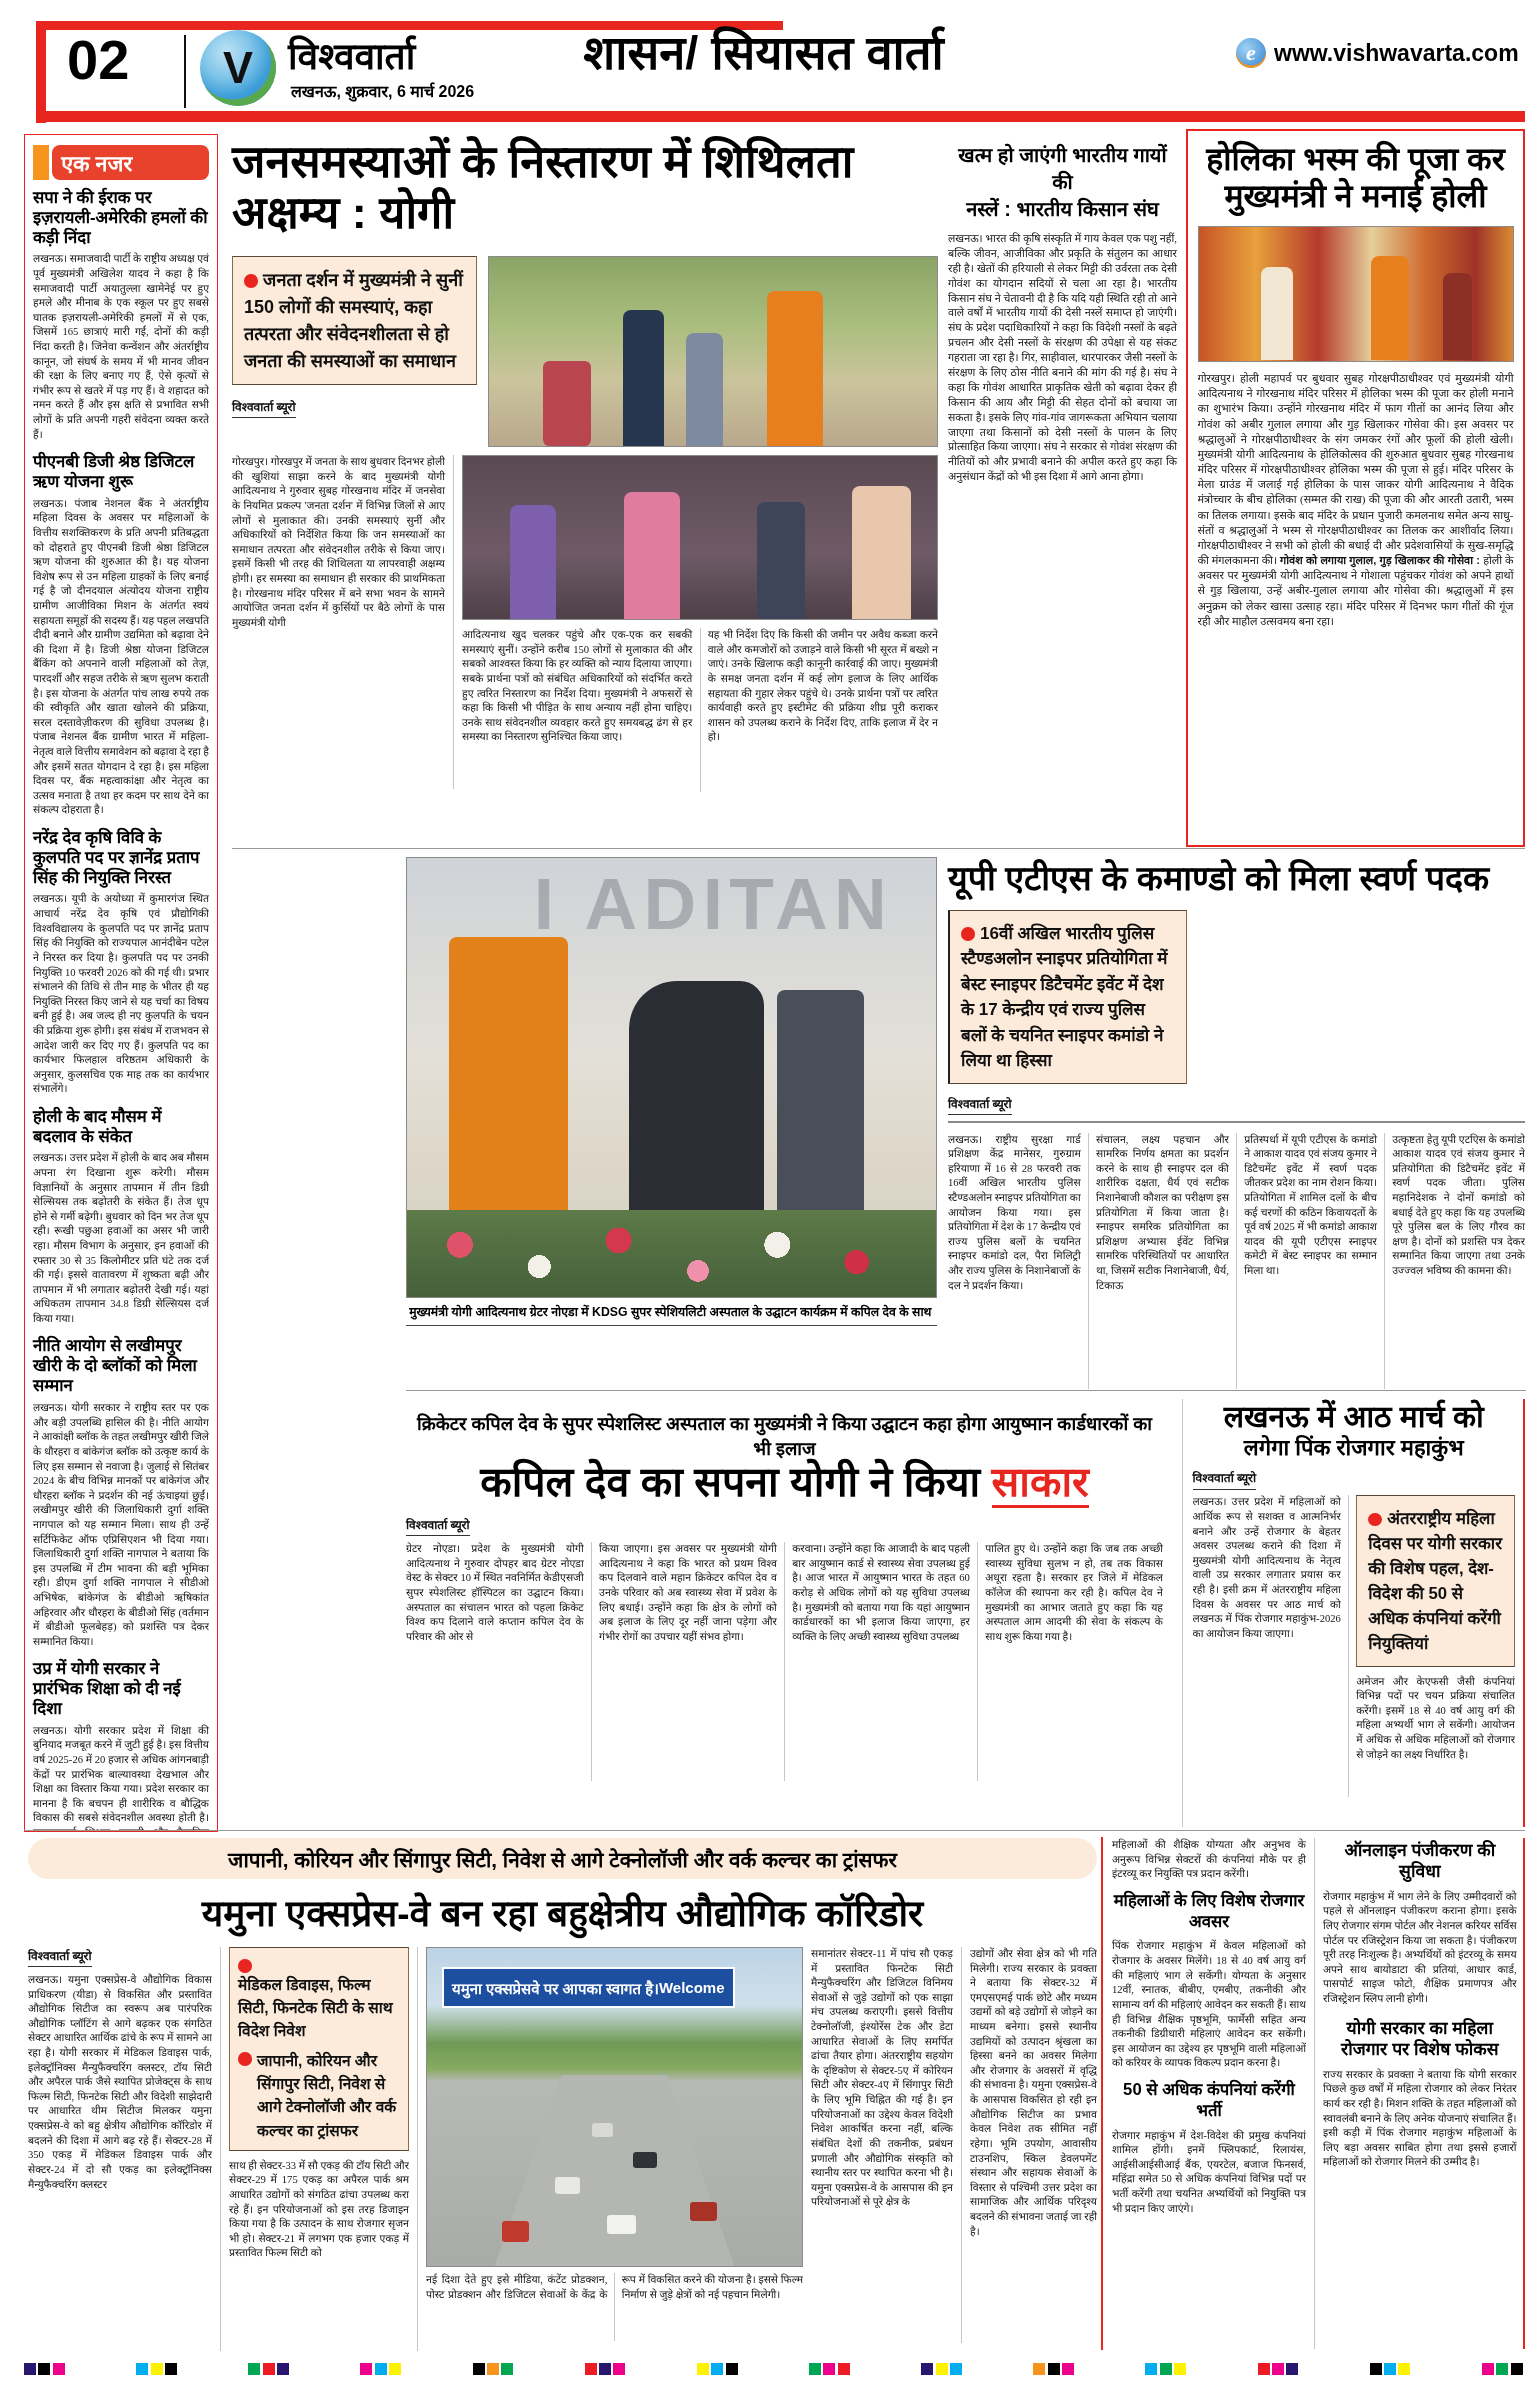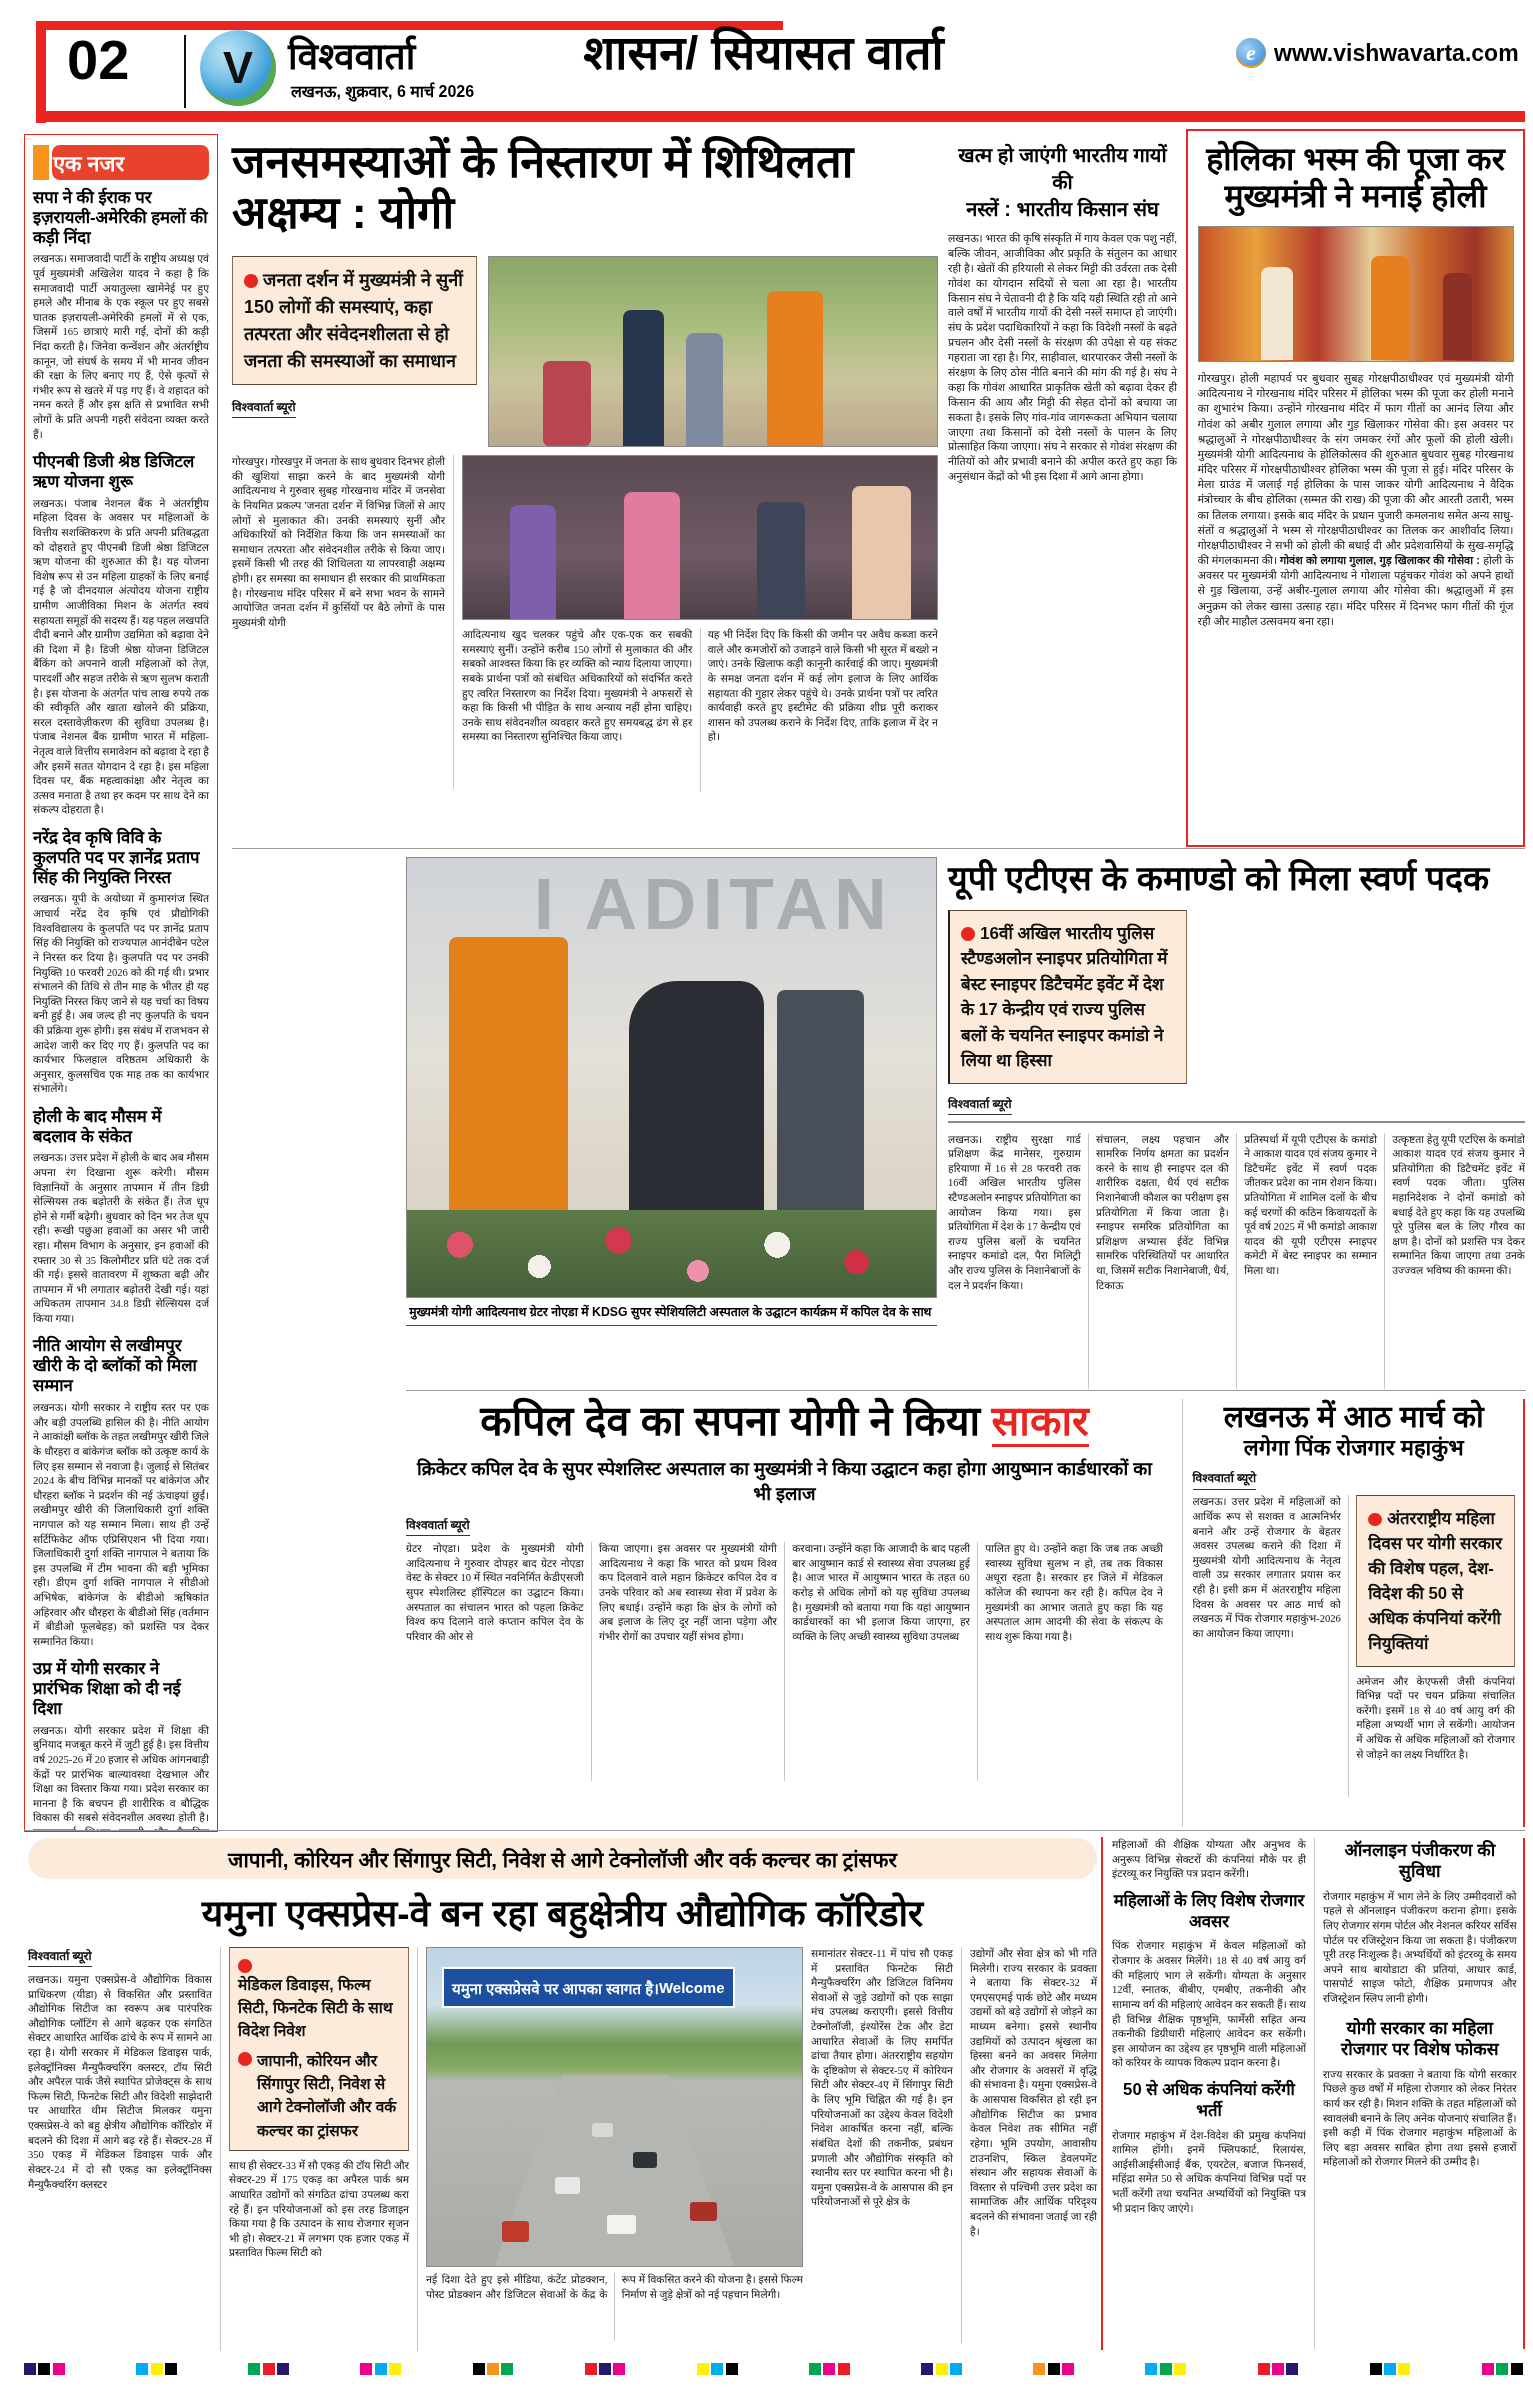--- a/index.html
+++ b/index.html
@@ -59,21 +59,21 @@
     <span style="width:30px;height:30px;border-radius:50%;background:radial-gradient(circle at 35% 35%,#9fd3f2,#2f7fd0);
           display:inline-flex;align-items:center;justify-content:center;color:#fff;font-weight:700;font-size:22px;
           font-family:'Liberation Serif',serif;font-style:italic;margin-right:8px;box-shadow:0 -2.4px 0 #f7941d inset;">e</span>
     <span class="hl" style="font-size:23px;">www.vishwavarta.com</span>
   </div>
 
   <div class="abs" style="left:24px;top:134px;width:194px;height:1698px;border:1.6px solid #e8251f;padding:9.5px 8px;box-sizing:border-box;overflow:hidden;">
     <div style="display:flex;align-items:stretch;height:35px;margin-bottom:8px;">
       <div style="width:16px;background:#f7941d;margin-right:3.2px;"></div>
       <div style="flex:1;background:#e8412c;border-radius:8px;color:#fff;font-weight:700;font-size:21.5px;
-           display:flex;align-items:center;padding-left:1px;text-align:center;">एक नजर</div>
+           display:flex;align-items:center;padding-left:9px;text-align:center;">एक नजर</div>
     </div>
 
     <div>
       <div class="hl" style="font-size:16.7px;line-height:1.2;margin:6.4px 0 4.8px;">सपा ने की ईराक पर इज़रायली-अमेरिकी हमलों की कड़ी निंदा</div>
       <div class="jb">लखनऊ। समाजवादी पार्टी के राष्ट्रीय अध्यक्ष एवं पूर्व मुख्यमंत्री अखिलेश यादव ने कहा है कि समाजवादी पार्टी अयातुल्ला खामेनेई पर हुए हमले और मीनाब के एक स्कूल पर हुए सबसे घातक इज़रायली-अमेरिकी हमलों में से एक, जिसमें 165 छात्राएं मारी गईं, दोनों की कड़ी निंदा करती है। जिनेवा कन्वेंशन और अंतर्राष्ट्रीय कानून, जो संघर्ष के समय में भी मानव जीवन की रक्षा के लिए बनाए गए हैं, ऐसे कृत्यों से गंभीर रूप से खतरे में पड़ गए हैं। वे शहादत को नमन करते हैं और इस क्षति से प्रभावित सभी लोगों के प्रति अपनी गहरी संवेदना व्यक्त करते हैं।</div>
     </div>
     <div>
       <div class="hl" style="font-size:16.7px;line-height:1.2;margin:9.5px 0 4.8px;">पीएनबी डिजी श्रेष्ठ डिजिटल ऋण योजना शुरू</div>
       <div class="jb">लखनऊ। पंजाब नेशनल बैंक ने अंतर्राष्ट्रीय महिला दिवस के अवसर पर महिलाओं के वित्तीय सशक्तिकरण के प्रति अपनी प्रतिबद्धता को दोहराते हुए पीएनबी डिजी श्रेष्ठा डिजिटल ऋण योजना की शुरुआत की है। यह योजना विशेष रूप से उन महिला ग्राहकों के लिए बनाई गई है जो दीनदयाल अंत्योदय योजना राष्ट्रीय ग्रामीण आजीविका मिशन के अंतर्गत स्वयं सहायता समूहों की सदस्य हैं। यह पहल लखपति दीदी बनाने और ग्रामीण उद्यमिता को बढ़ावा देने की दिशा में है। डिजी श्रेष्ठा योजना डिजिटल बैंकिंग को अपनाने वाली महिलाओं को तेज़, पारदर्शी और सहज तरीके से ऋण सुलभ कराती है। इस योजना के अंतर्गत पांच लाख रुपये तक की स्वीकृति और खाता खोलने की प्रक्रिया, सरल दस्तावेज़ीकरण की सुविधा उपलब्ध है। पंजाब नेशनल बैंक ग्रामीण भारत में महिला-नेतृत्व वाले वित्तीय समावेशन को बढ़ावा दे रहा है और इसमें सतत योगदान दे रहा है। इस महिला दिवस पर, बैंक महत्वाकांक्षा और नेतृत्व का उत्सव मनाता है तथा हर कदम पर साथ देने का संकल्प दोहराता है।</div>
     </div>
@@ -191,24 +191,24 @@
       <div class="jb" style="width:25%;height:256px;">लखनऊ। राष्ट्रीय सुरक्षा गार्ड प्रशिक्षण केंद्र मानेसर, गुरुग्राम हरियाणा में 16 से 28 फरवरी तक 16वीं अखिल भारतीय पुलिस स्टैण्डअलोन स्नाइपर प्रतियोगिता का आयोजन किया गया। इस प्रतियोगिता में देश के 17 केन्द्रीय एवं राज्य पुलिस बलों के चयनित स्नाइपर कमांडो दल, पैरा मिलिट्री और राज्य पुलिस के निशानेबाजों के दल ने प्रदर्शन किया।</div>
       <div class="jb" style="width:25%;height:256px;">संचालन, लक्ष्य पहचान और सामरिक निर्णय क्षमता का प्रदर्शन करने के साथ ही स्नाइपर दल की शारीरिक दक्षता, धैर्य एवं सटीक निशानेबाजी कौशल का परीक्षण इस प्रतियोगिता में किया जाता है। स्नाइपर समरिक प्रतियोगिता का प्रशिक्षण अभ्यास ईवेंट विभिन्न सामरिक परिस्थितियों पर आधारित था, जिसमें सटीक निशानेबाजी, धैर्य, टिकाऊ</div>
       <div class="jb" style="width:25%;height:256px;">प्रतिस्पर्धा में यूपी एटीएस के कमांडो ने आकाश यादव एवं संजय कुमार ने डिटैचमेंट इवेंट में स्वर्ण पदक जीतकर प्रदेश का नाम रोशन किया। प्रतियोगिता में शामिल दलों के बीच कई चरणों की कठिन किवायदतों के पूर्व वर्ष 2025 में भी कमांडो आकाश यादव की यूपी एटीएस स्नाइपर कमेटी में बेस्ट स्नाइपर का सम्मान मिला था।</div>
       <div class="jb" style="width:25%;height:256px;">उत्कृष्टता हेतु यूपी एटएिस के कमांडो आकाश यादव एवं संजय कुमार ने प्रतियोगिता की डिटैचमेंट इवेंट में स्वर्ण पदक जीता। पुलिस महानिदेशक ने दोनों कमांडो को बधाई देते हुए कहा कि यह उपलब्धि पूरे पुलिस बल के लिए गौरव का क्षण है। दोनों को प्रशस्ति पत्र देकर सम्मानित किया जाएगा तथा उनके उज्ज्वल भविष्य की कामना की।</div>
     </div>
   </div>
 
   <div class="abs hr" style="left:406px;top:1390px;width:1120px;"></div>
 
   <div class="abs" style="left:406px;top:1399px;width:757px;">
+    <div class="hl head-center" style="font-size:18.3px;margin-top:11px;font-weight:700;">क्रिकेटर कपिल देव के सुपर स्पेशलिस्ट अस्पताल का मुख्यमंत्री ने किया उद्घाटन कहा होगा आयुष्मान कार्डधारकों का भी इलाज</div>
     <div class="hl head-center" style="font-size:41px;line-height:1.1;">
       <span>कपिल देव का सपना योगी ने किया </span><span style="color:#e8251f;border-bottom:3.2px solid #e8251f;">साकार</span>
     </div>
-    <div class="hl head-center" style="font-size:18.3px;margin-top:11px;font-weight:700;">क्रिकेटर कपिल देव के सुपर स्पेशलिस्ट अस्पताल का मुख्यमंत्री ने किया उद्घाटन कहा होगा आयुष्मान कार्डधारकों का भी इलाज</div>
     <div class="byline" style="margin-top:11px;">विश्ववार्ता ब्यूरो</div>
     <div class="colrow">
       <div class="jb" style="width:25%;height:239px;">ग्रेटर नोएडा। प्रदेश के मुख्यमंत्री योगी आदित्यनाथ ने गुरुवार दोपहर बाद ग्रेटर नोएडा वेस्ट के सेक्टर 10 में स्थित नवनिर्मित केडीएसजी सुपर स्पेशलिस्ट हॉस्पिटल का उद्घाटन किया। अस्पताल का संचालन भारत को पहला क्रिकेट विश्व कप दिलाने वाले कप्तान कपिल देव के परिवार की ओर से</div>
       <div class="jb" style="width:25%;height:239px;">किया जाएगा। इस अवसर पर मुख्यमंत्री योगी आदित्यनाथ ने कहा कि भारत को प्रथम विश्व कप दिलवाने वाले महान क्रिकेटर कपिल देव व उनके परिवार को अब स्वास्थ्य सेवा में प्रवेश के लिए बधाई। उन्होंने कहा कि क्षेत्र के लोगों को अब इलाज के लिए दूर नहीं जाना पड़ेगा और गंभीर रोगों का उपचार यहीं संभव होगा।</div>
       <div class="jb" style="width:25%;height:239px;">करवाना। उन्होंने कहा कि आजादी के बाद पहली बार आयुष्मान कार्ड से स्वास्थ्य सेवा उपलब्ध हुई है। आज भारत में आयुष्मान भारत के तहत 60 करोड़ से अधिक लोगों को यह सुविधा उपलब्ध है। मुख्यमंत्री को बताया गया कि यहां आयुष्मान कार्डधारकों का भी इलाज किया जाएगा, हर व्यक्ति के लिए अच्छी स्वास्थ्य सुविधा उपलब्ध</div>
       <div class="jb" style="width:25%;height:239px;">पालित हुए थे। उन्होंने कहा कि जब तक अच्छी स्वास्थ्य सुविधा सुलभ न हो, तब तक विकास अधूरा रहता है। सरकार हर जिले में मेडिकल कॉलेज की स्थापना कर रही है। कपिल देव ने मुख्यमंत्री का आभार जताते हुए कहा कि यह अस्पताल आम आदमी की सेवा के संकल्प के साथ शुरू किया गया है।</div>
     </div>
   </div>
 
   <div class="abs" style="left:1182px;top:1399px;width:343px;height:428px;border-left:0.8px solid #c6c6c6;border-right:2px solid #e8251f;box-sizing:border-box;padding:0 8px 0 9.5px;overflow:hidden;">

